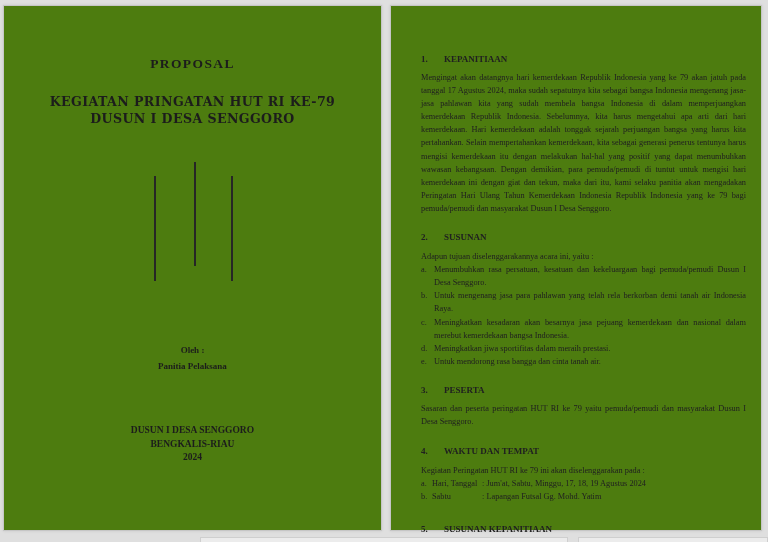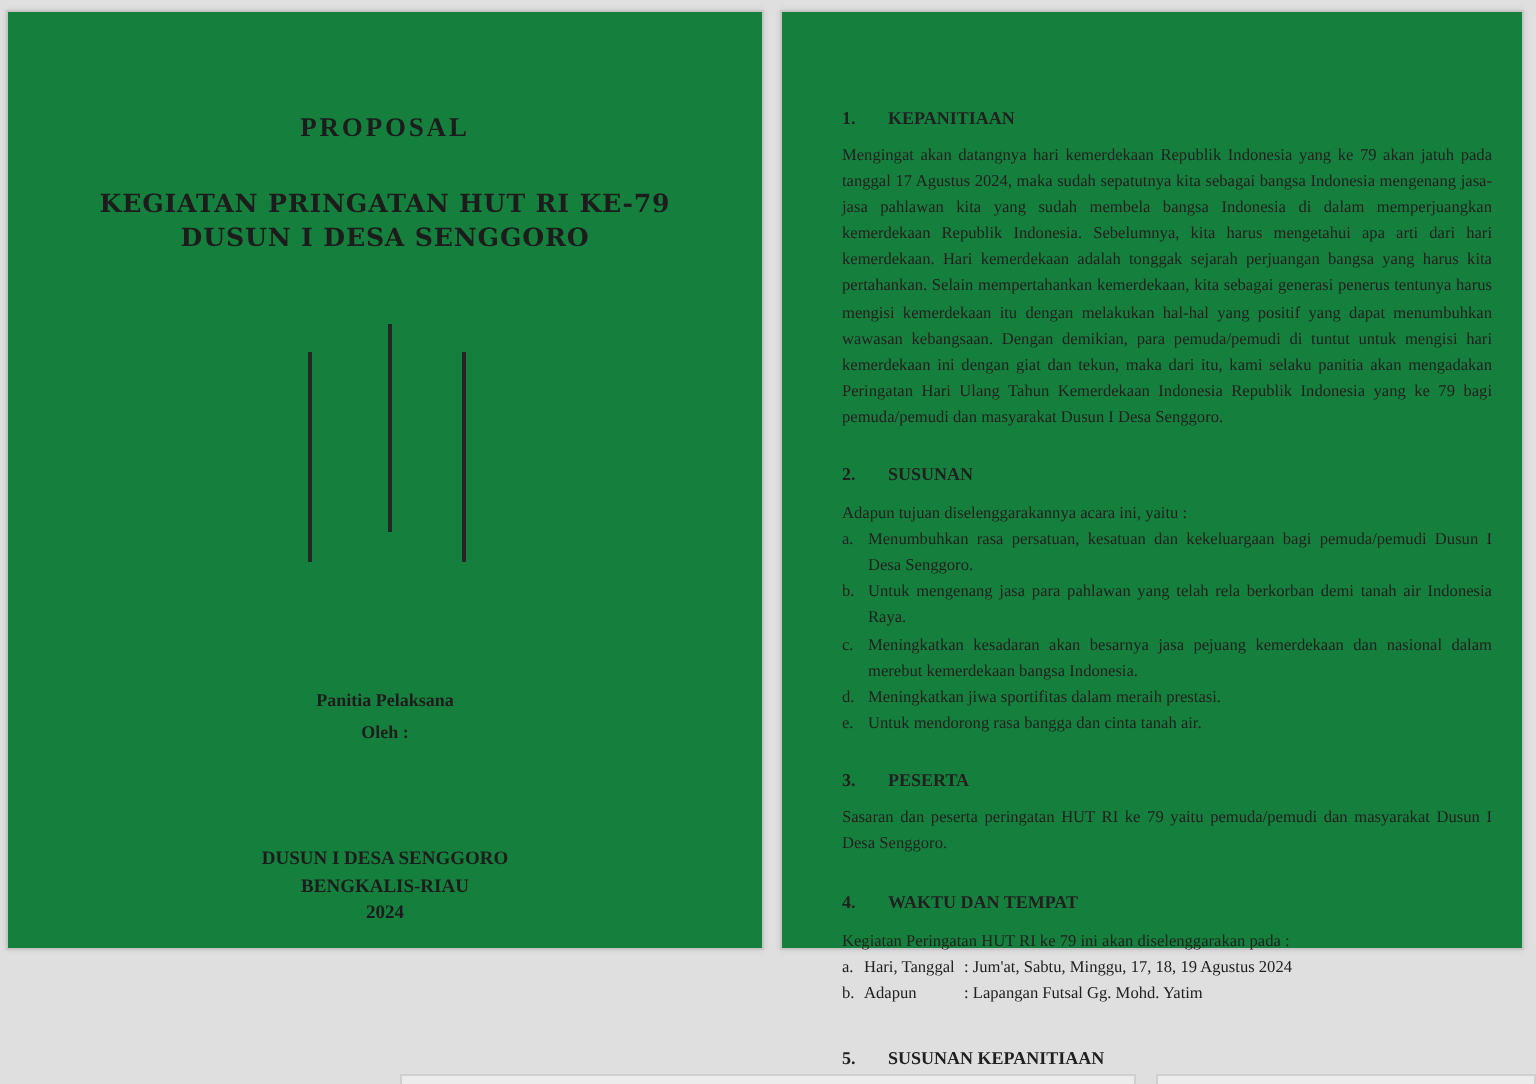--- a/index.html
+++ b/index.html
@@ -5,22 +5,22 @@
   * { margin:0; padding:0; box-sizing:border-box; }
   html,body { width:768px; height:542px; overflow:hidden; }
   body {
     background:#dfdfdf;
     font-family:"Liberation Serif", serif;
     color:#1c1c1c;
     position:relative;
   }
   .page {
     position:absolute;
-    top:5px; height:470px;
-    background:#15803d;
+    top:5px; height:526px;
+    background:#4d7c0f;
     border:1px solid #c6c6c6;
     box-shadow:0 0 3px rgba(0,0,0,0.10);
   }
   #cover-page { left:3px;  width:379px; }
   #content-page { left:390px; width:372px; }
 
   
   .cover-abs { position:absolute; left:0; width:100%; text-align:center; }
   .cover-title {
     top:50px; font-size:13.5px; font-weight:bold; letter-spacing:1.4px;
@@ -75,22 +75,22 @@
     <div>DUSUN I DESA SENGGORO</div>
   </div>
 
   <div>
     <div class="logo-line l1"></div>
     <div class="logo-line l2"></div>
     <div class="logo-line l3"></div>
   </div>
 
   <div class="cover-abs cover-byline">
+    <div>Oleh :</div>
     <div>Panitia Pelaksana</div>
-    <div>Oleh :</div>
   </div>
 
   <div class="cover-abs cover-footer">
     <div>DUSUN I DESA SENGGORO</div>
     <div>BENGKALIS-RIAU</div>
     <div>2024</div>
   </div>
 </div>
 
 <div class="page" id="content-page">
@@ -146,21 +146,21 @@
         <span class="ttl">WAKTU DAN TEMPAT</span>
       </div>
       <div class="intro">Kegiatan Peringatan HUT RI ke 79 ini akan diselenggarakan pada :</div>
       <div class="detail-row">
         <span class="d-letter">a.</span>
         <span class="d-label">Hari, Tanggal</span>
         <span class="d-value">: Jum'at, Sabtu, Minggu, 17, 18, 19 Agustus 2024</span>
       </div>
       <div class="detail-row">
         <span class="d-letter">b.</span>
-        <span class="d-label">Adapun</span>
+        <span class="d-label">Sabtu</span>
         <span class="d-value">: Lapangan Futsal Gg. Mohd. Yatim</span>
       </div>
     </div>
 
     <div class="sec s5">
       <div class="sec-heading">
         <span class="num">5.</span>
         <span class="ttl">SUSUNAN KEPANITIAAN</span>
       </div>
 

